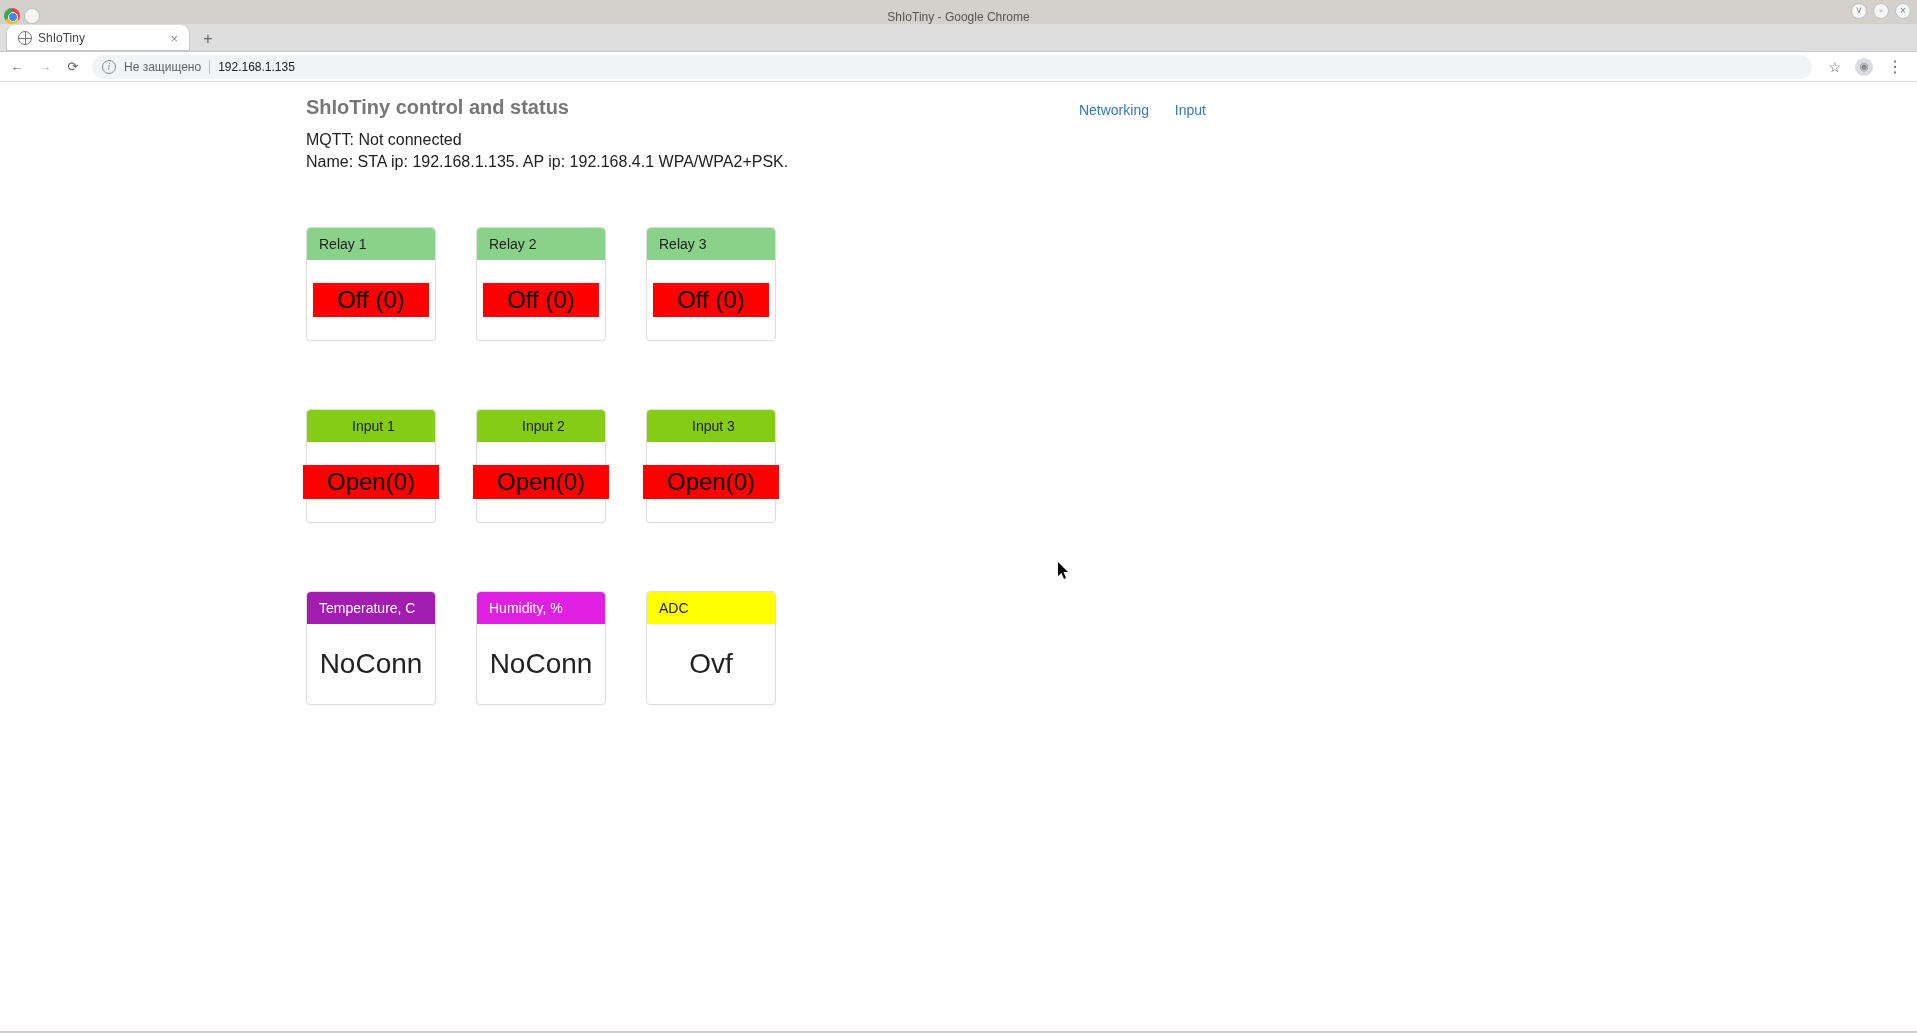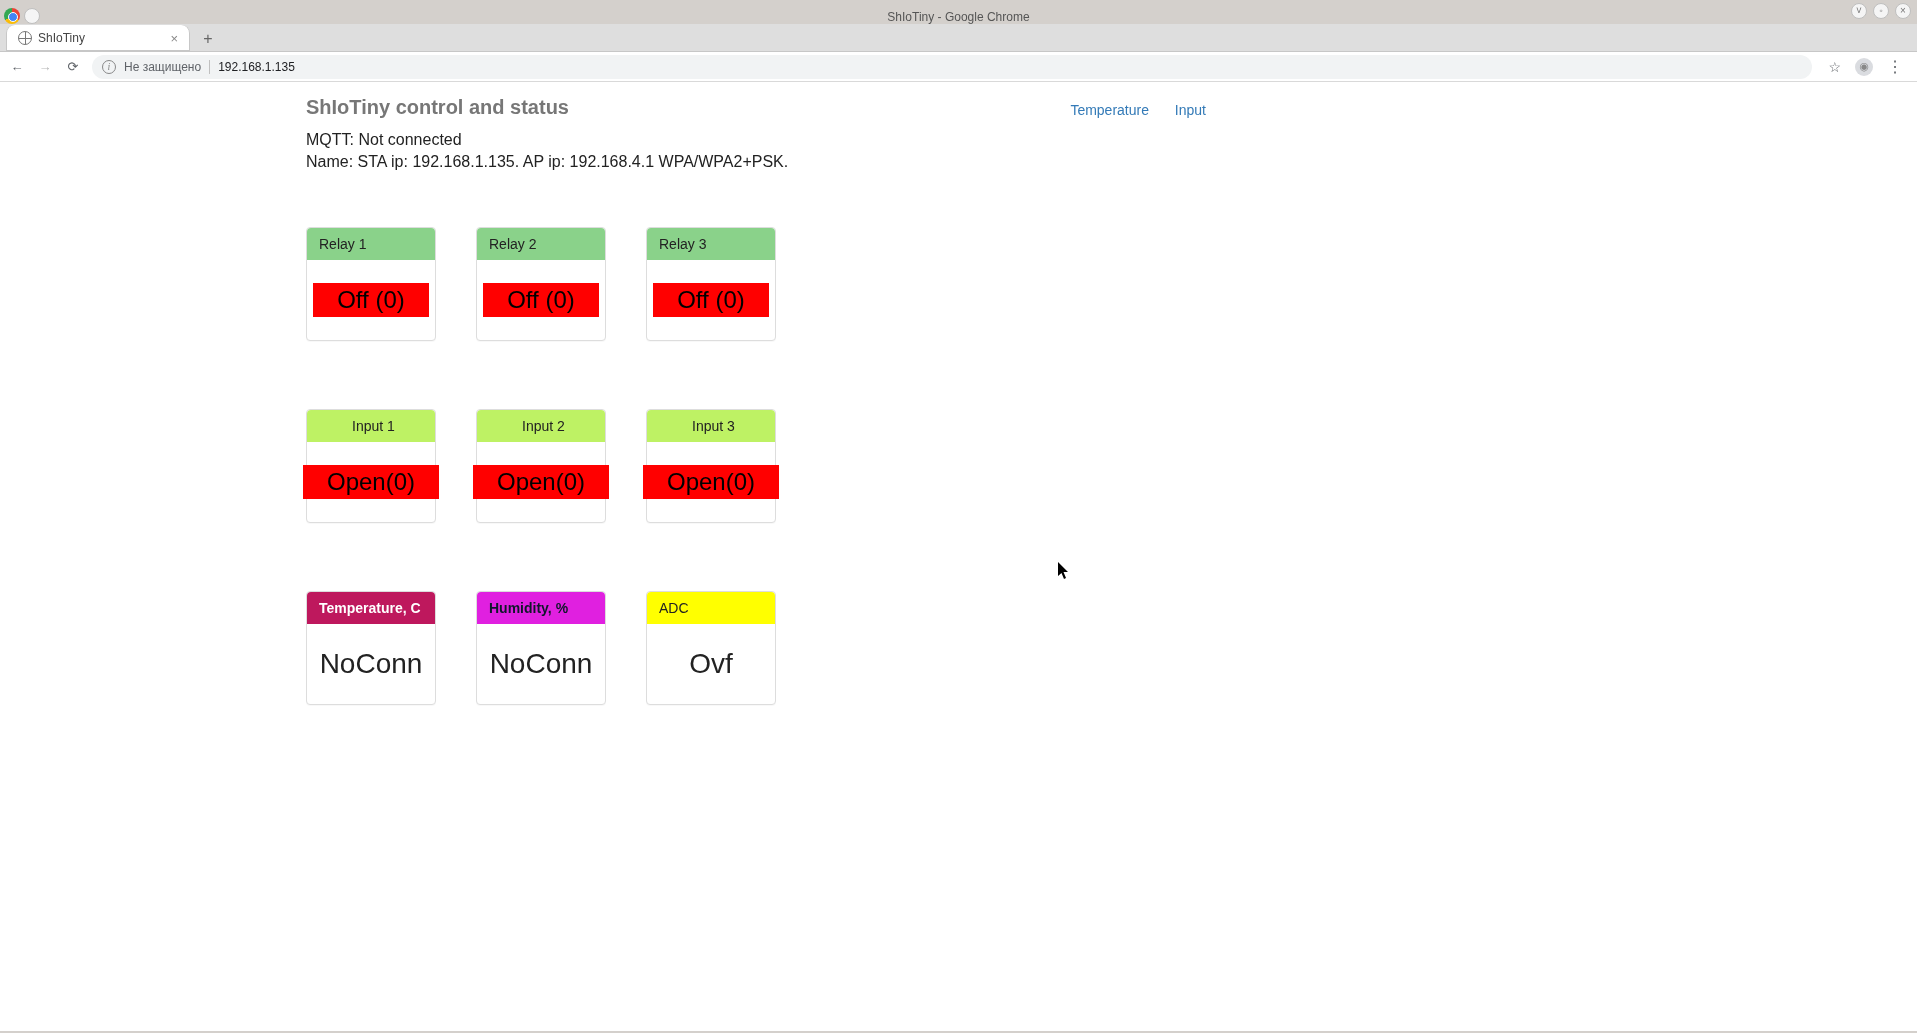--- a/index.html
+++ b/index.html
@@ -103,23 +103,23 @@
   .card-body {
     height:80px; display:flex; align-items:center; justify-content:center;
   }
   .badge-box {
     background:#ff0000; color:#000; font-size:24px; padding:2px 24px; line-height:1.25;
     display:inline-block;
   }
   .value-plain { font-size:28px; color:#222; }
 
   .hdr-green  { background:#8ad28a; }
-  .hdr-cyan   { background:#bef264;padding-left:45px; }
-  .hdr-orange { background:#be185d; color:#fff;font-weight:bold; }
-  .hdr-magenta{ background:#e020e0; color:#0f172a;font-weight:bold; }
+  .hdr-cyan   { background:#84cc16;padding-left:45px; }
+  .hdr-orange { background:#a21caf; color:#fff; }
+  .hdr-magenta{ background:#e020e0; color:#ffffff; }
   .hdr-yellow { background:#ffff00; }
 
   
   .cursor {
     position:absolute; width:12px; height:18px; pointer-events:none;
   }
   .cursor svg { display:block; }
 
   
   .bottom-edge { position:fixed; left:0; right:0; bottom:0; height:2px; background:#d4d0cc; }
@@ -160,21 +160,21 @@
   <div class="right-icons">
     <span class="star">☆</span>
     <span class="avatar">◉</span>
     <span class="kebab">⋮</span>
   </div>
 </div>
 
 <div class="page">
   <div class="container">
     <div class="topnav">
-      <a>Temperature</a>
+      <a>Networking</a>
       <a>Input</a>
     </div>
 
     <h1 class="page-title">ShIoTiny control and status</h1>
     <div class="status-line">MQTT: Not connected</div>
     <div class="status-line">Name: STA ip: 192.168.1.135. AP ip: 192.168.4.1 WPA/WPA2+PSK.</div>
 
     <div class="grid">
       <div class="card">
         <div class="card-header hdr-green">Relay 1</div>

